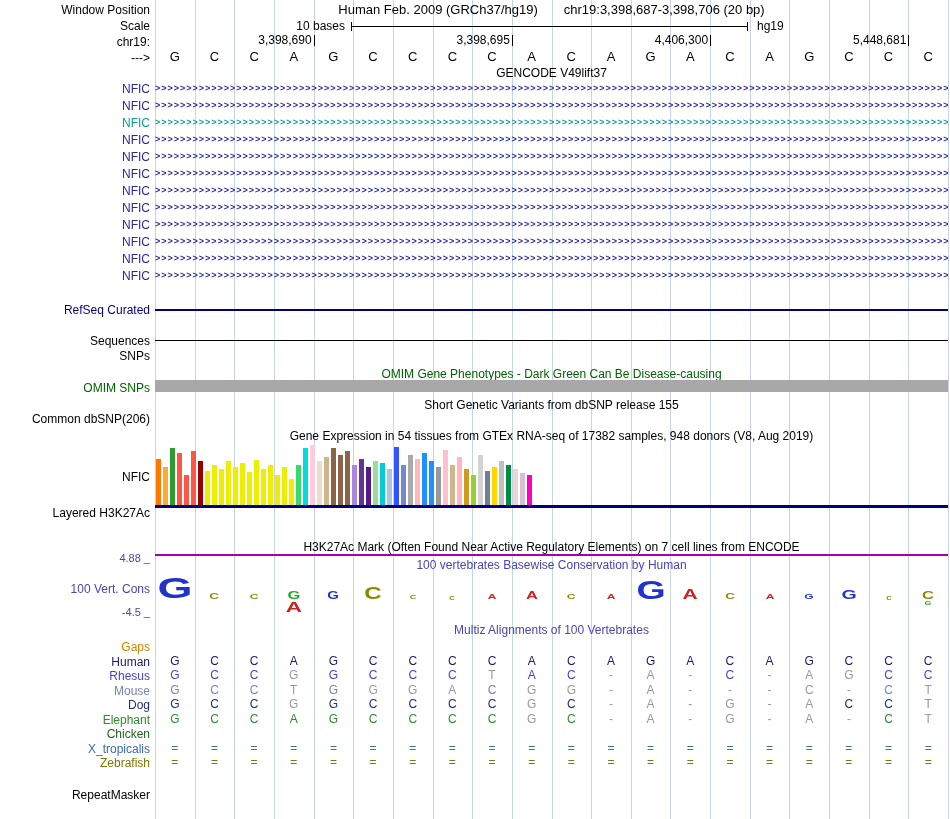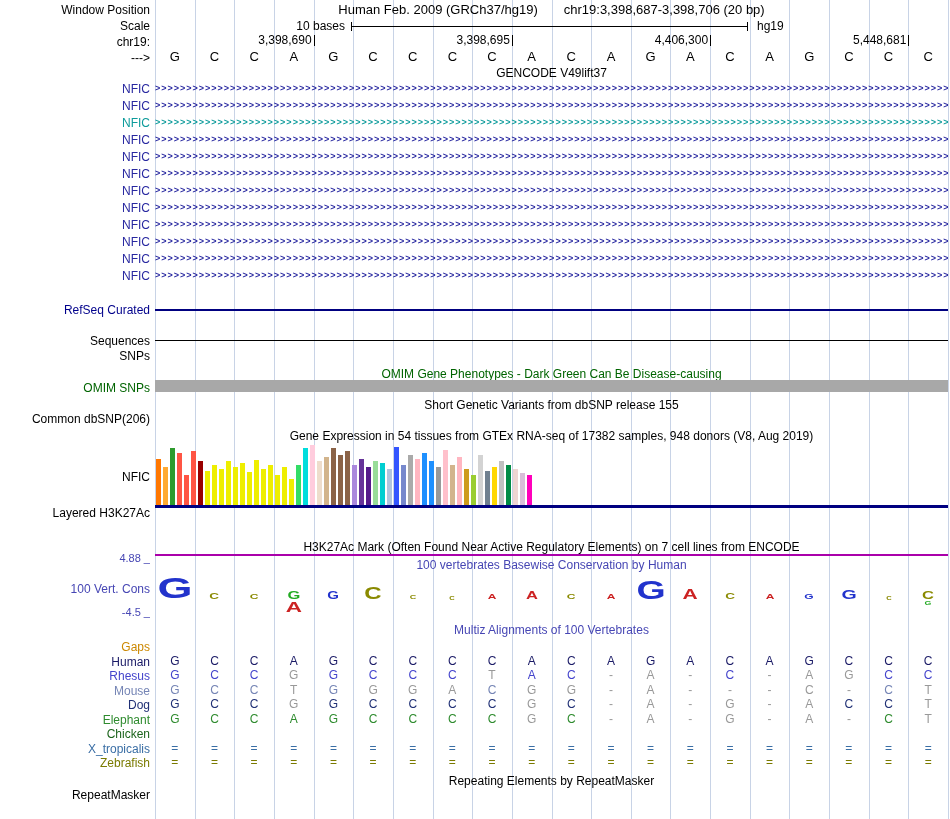--- a/index.html
+++ b/index.html
@@ -48,21 +48,20 @@
   <div class="ctitle" style="top:540px">H3K27Ac Mark (Often Found Near Active Regulatory Elements) on 7 cell lines from ENCODE</div>
   <div class="lbl" style="top:506px">Layered H3K27Ac</div>
 
   <div class="ctitle" style="top: 558px; color: rgb(70, 70, 180);">100 vertebrates Basewise Conservation by Human</div>
   <div class="lbl" style="top: 552px; font-size: 11px; color: rgb(70, 70, 180);">4.88 _</div>
   <div class="lbl" style="top: 582px; color: rgb(70, 70, 180);">100 Vert. Cons</div>
   <div class="lbl" style="top: 606px; font-size: 11px; color: rgb(70, 70, 180);">-4.5 _</div>
 
   <div class="ctitle" style="top: 623px; color: rgb(70, 70, 180);">Multiz Alignments of 100 Vertebrates</div>
 
-  <div class="ctitle" style="top:774px">Repeating Elements by RepeatMasker</div>
   <div class="lbl" style="top:788px">RepeatMasker</div>
 <div style="position: absolute; z-index: 0; left: 155px; top: 0px; width: 1px; height: 819px; background: rgb(200, 211, 230);"></div>
     <div style="position: absolute; z-index: 0; left: 194.65px; top: 0px; width: 1px; height: 819px; background: rgb(200, 211, 230);"></div>
     <div style="position: absolute; z-index: 0; left: 234.3px; top: 0px; width: 1px; height: 819px; background: rgb(200, 211, 230);"></div>
     <div style="position: absolute; z-index: 0; left: 273.95px; top: 0px; width: 1px; height: 819px; background: rgb(200, 211, 230);"></div>
     <div style="position: absolute; z-index: 0; left: 313.6px; top: 0px; width: 1px; height: 819px; background: rgb(200, 211, 230);"></div>
     <div style="position: absolute; z-index: 0; left: 353.25px; top: 0px; width: 1px; height: 819px; background: rgb(200, 211, 230);"></div>
     <div style="position: absolute; z-index: 0; left: 392.9px; top: 0px; width: 1px; height: 819px; background: rgb(200, 211, 230);"></div>
     <div style="position: absolute; z-index: 0; left: 432.55px; top: 0px; width: 1px; height: 819px; background: rgb(200, 211, 230);"></div>
     <div style="position: absolute; z-index: 0; left: 472.2px; top: 0px; width: 1px; height: 819px; background: rgb(200, 211, 230);"></div>

